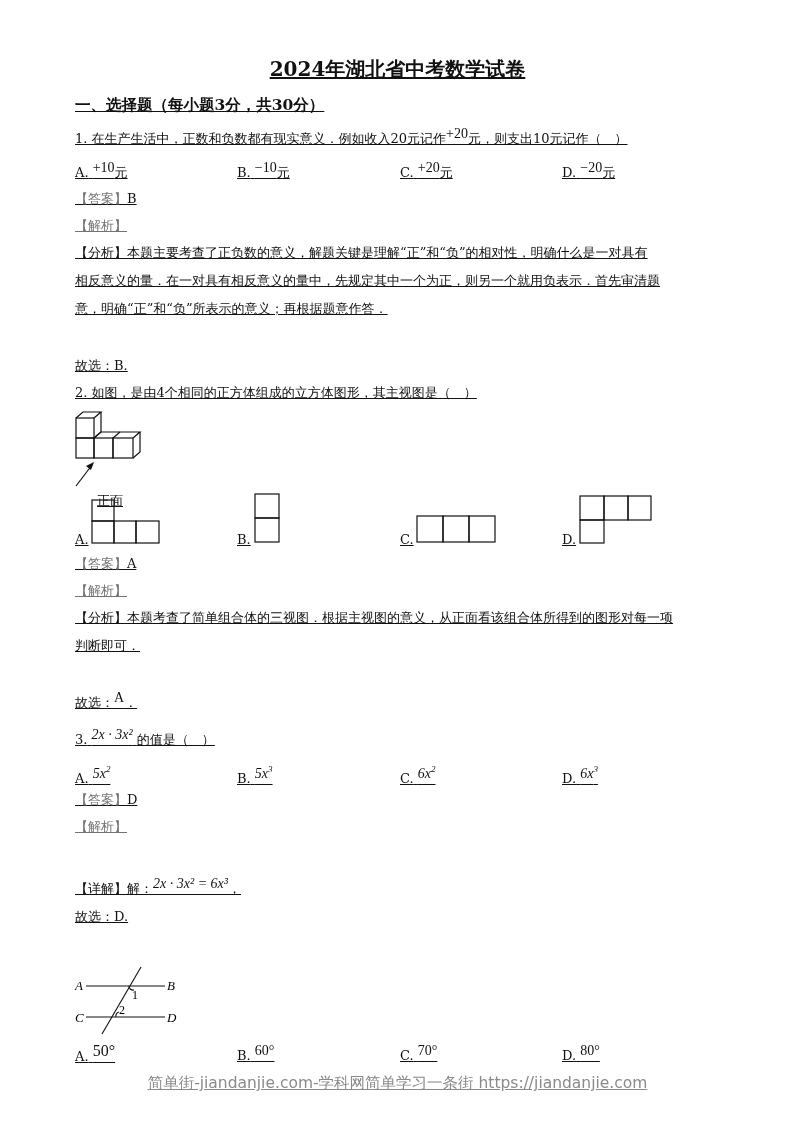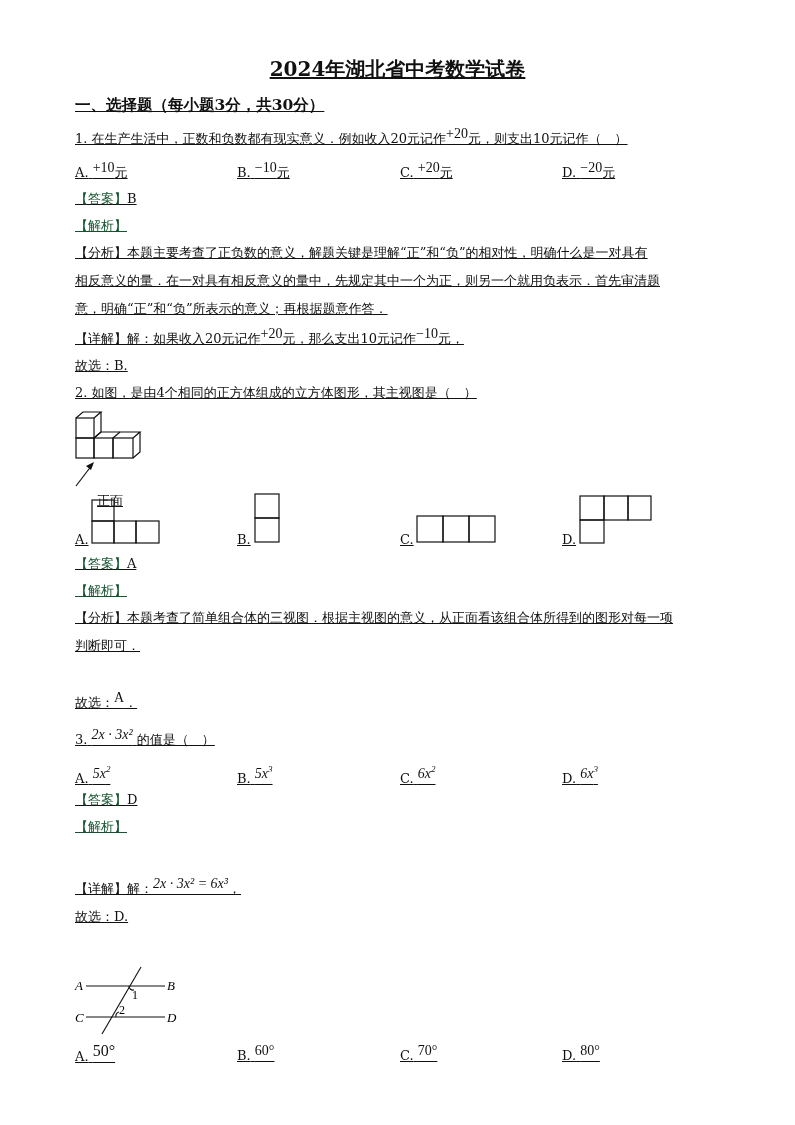--- a/index.html
+++ b/index.html
@@ -3,21 +3,21 @@
 <meta charset="utf-8">
 <style>
   html, body { margin: 0; padding: 0; background: #ffffff; }
   body { width: 795px; height: 1125px; position: relative; overflow: hidden;
          font-family: "DejaVu Serif", "Liberation Serif", serif; color: #111; }
   .page { position: absolute; left: 0; top: 0; width: 795px; height: 1125px; }
   .abs { position: absolute; white-space: nowrap; text-decoration: underline; }
   .title { left: 0; width: 795px; top: 56px; text-align: center; font-size: 20px; font-weight: bold; }
   .section { left: 75px; top: 95px; font-size: 15.5px; font-weight: bold; }
   .line { left: 75px; font-size: 13px; line-height: 18px; }
-  .tag-blue { color: #14532d; text-align: center; }
+  .tag-blue { color: #737373; text-align: center; }
   .opt { font-size: 13px; }
   .math { font-family: "Liberation Serif", "DejaVu Serif", serif; font-style: italic; text-align: right; }
   .mathup { font-family: "Liberation Serif", "DejaVu Serif", serif; }
   .sup { font-size: 9px; vertical-align: 6px; }
   .raised { position: relative; top: -5px; font-size: 14px; }
   .footer { left: 0; width: 795px; top: 1073px; text-align: center; font-size: 15.5px;
             color: #8a8a8a; font-family: "DejaVu Sans", "Liberation Sans", sans-serif; }
   svg { position: absolute; overflow: visible; }
   svg text { font-family: "Liberation Serif", "DejaVu Serif", serif; }
 </style>
@@ -35,21 +35,20 @@
   <div class="abs line opt" style="top:164px;left:75px"><span>A.</span> <span class="mathup raised">+10</span><span>元</span></div>
   <div class="abs line opt" style="top:164px;left:237px"><span>B.</span> <span class="mathup raised">−10</span><span>元</span></div>
   <div class="abs line opt" style="top:164px;left:400px"><span>C.</span> <span class="mathup raised">+20</span><span>元</span></div>
   <div class="abs line opt" style="top:164px;left:562px"><span>D.</span> <span class="mathup raised">−20</span><span>元</span></div>
 
   <div class="abs line" style="top:190px"><span class="tag-blue">【答案】</span><span>B</span></div>
   <div class="abs line tag-blue" style="top:217px">【解析】</div>
   <div class="abs line" style="top:244px"><span>【分析】</span><span>本题主要考查了正负数的意义，解题关键是理解“正”和“负”的相对性，明确什么是一对具有</span></div>
   <div class="abs line" style="top:272px">相反意义的量．在一对具有相反意义的量中，先规定其中一个为正，则另一个就用负表示．首先审清题</div>
   <div class="abs line" style="top:300px">意，明确“正”和“负”所表示的意义；再根据题意作答．</div>
-  <div class="abs line" style="top:330px"><span>【详解】</span><span>解：如果收入20元记作</span><span class="mathup raised">+20</span><span>元，那么支出10元记作</span><span class="mathup raised">−10</span><span>元，</span></div>
   <div class="abs line" style="top:357px"><span>故选：</span><span>B.</span></div>
 
   <div class="abs line" style="top:384px">2. 如图，是由4个相同的正方体组成的立方体图形，其主视图是（　）</div>
 
   <svg style="left:0;top:0" width="795" height="1125">
     <g stroke="#111" stroke-width="1.2" fill="none">
 
       <rect x="76" y="418" width="18" height="20"></rect>
       <polyline points="76,418 83,412 101,412 94,418"></polyline>
       <polyline points="101,412 101,432 94,438"></polyline>
@@ -125,13 +124,14 @@
     <text x="167" y="1022" font-size="13" font-style="italic">D</text>
     <text x="132" y="999" font-size="12">1</text>
     <text x="119" y="1014" font-size="12">2</text>
   </svg>
 
   <div class="abs line opt" style="top:1047px;left:75px"><span>A.</span> <span class="mathup raised" style="font-size:16px">50°</span></div>
   <div class="abs line opt" style="top:1047px;left:237px"><span>B.</span> <span class="mathup raised">60°</span></div>
   <div class="abs line opt" style="top:1047px;left:400px"><span>C.</span> <span class="mathup raised">70°</span></div>
   <div class="abs line opt" style="top:1047px;left:562px"><span>D.</span> <span class="mathup raised">80°</span></div>
 
+  <div class="abs footer">简单街-jiandanjie.com-学科网简单学习一条街 https://jiandanjie.com</div>
 </div>
 
 </body></html>

